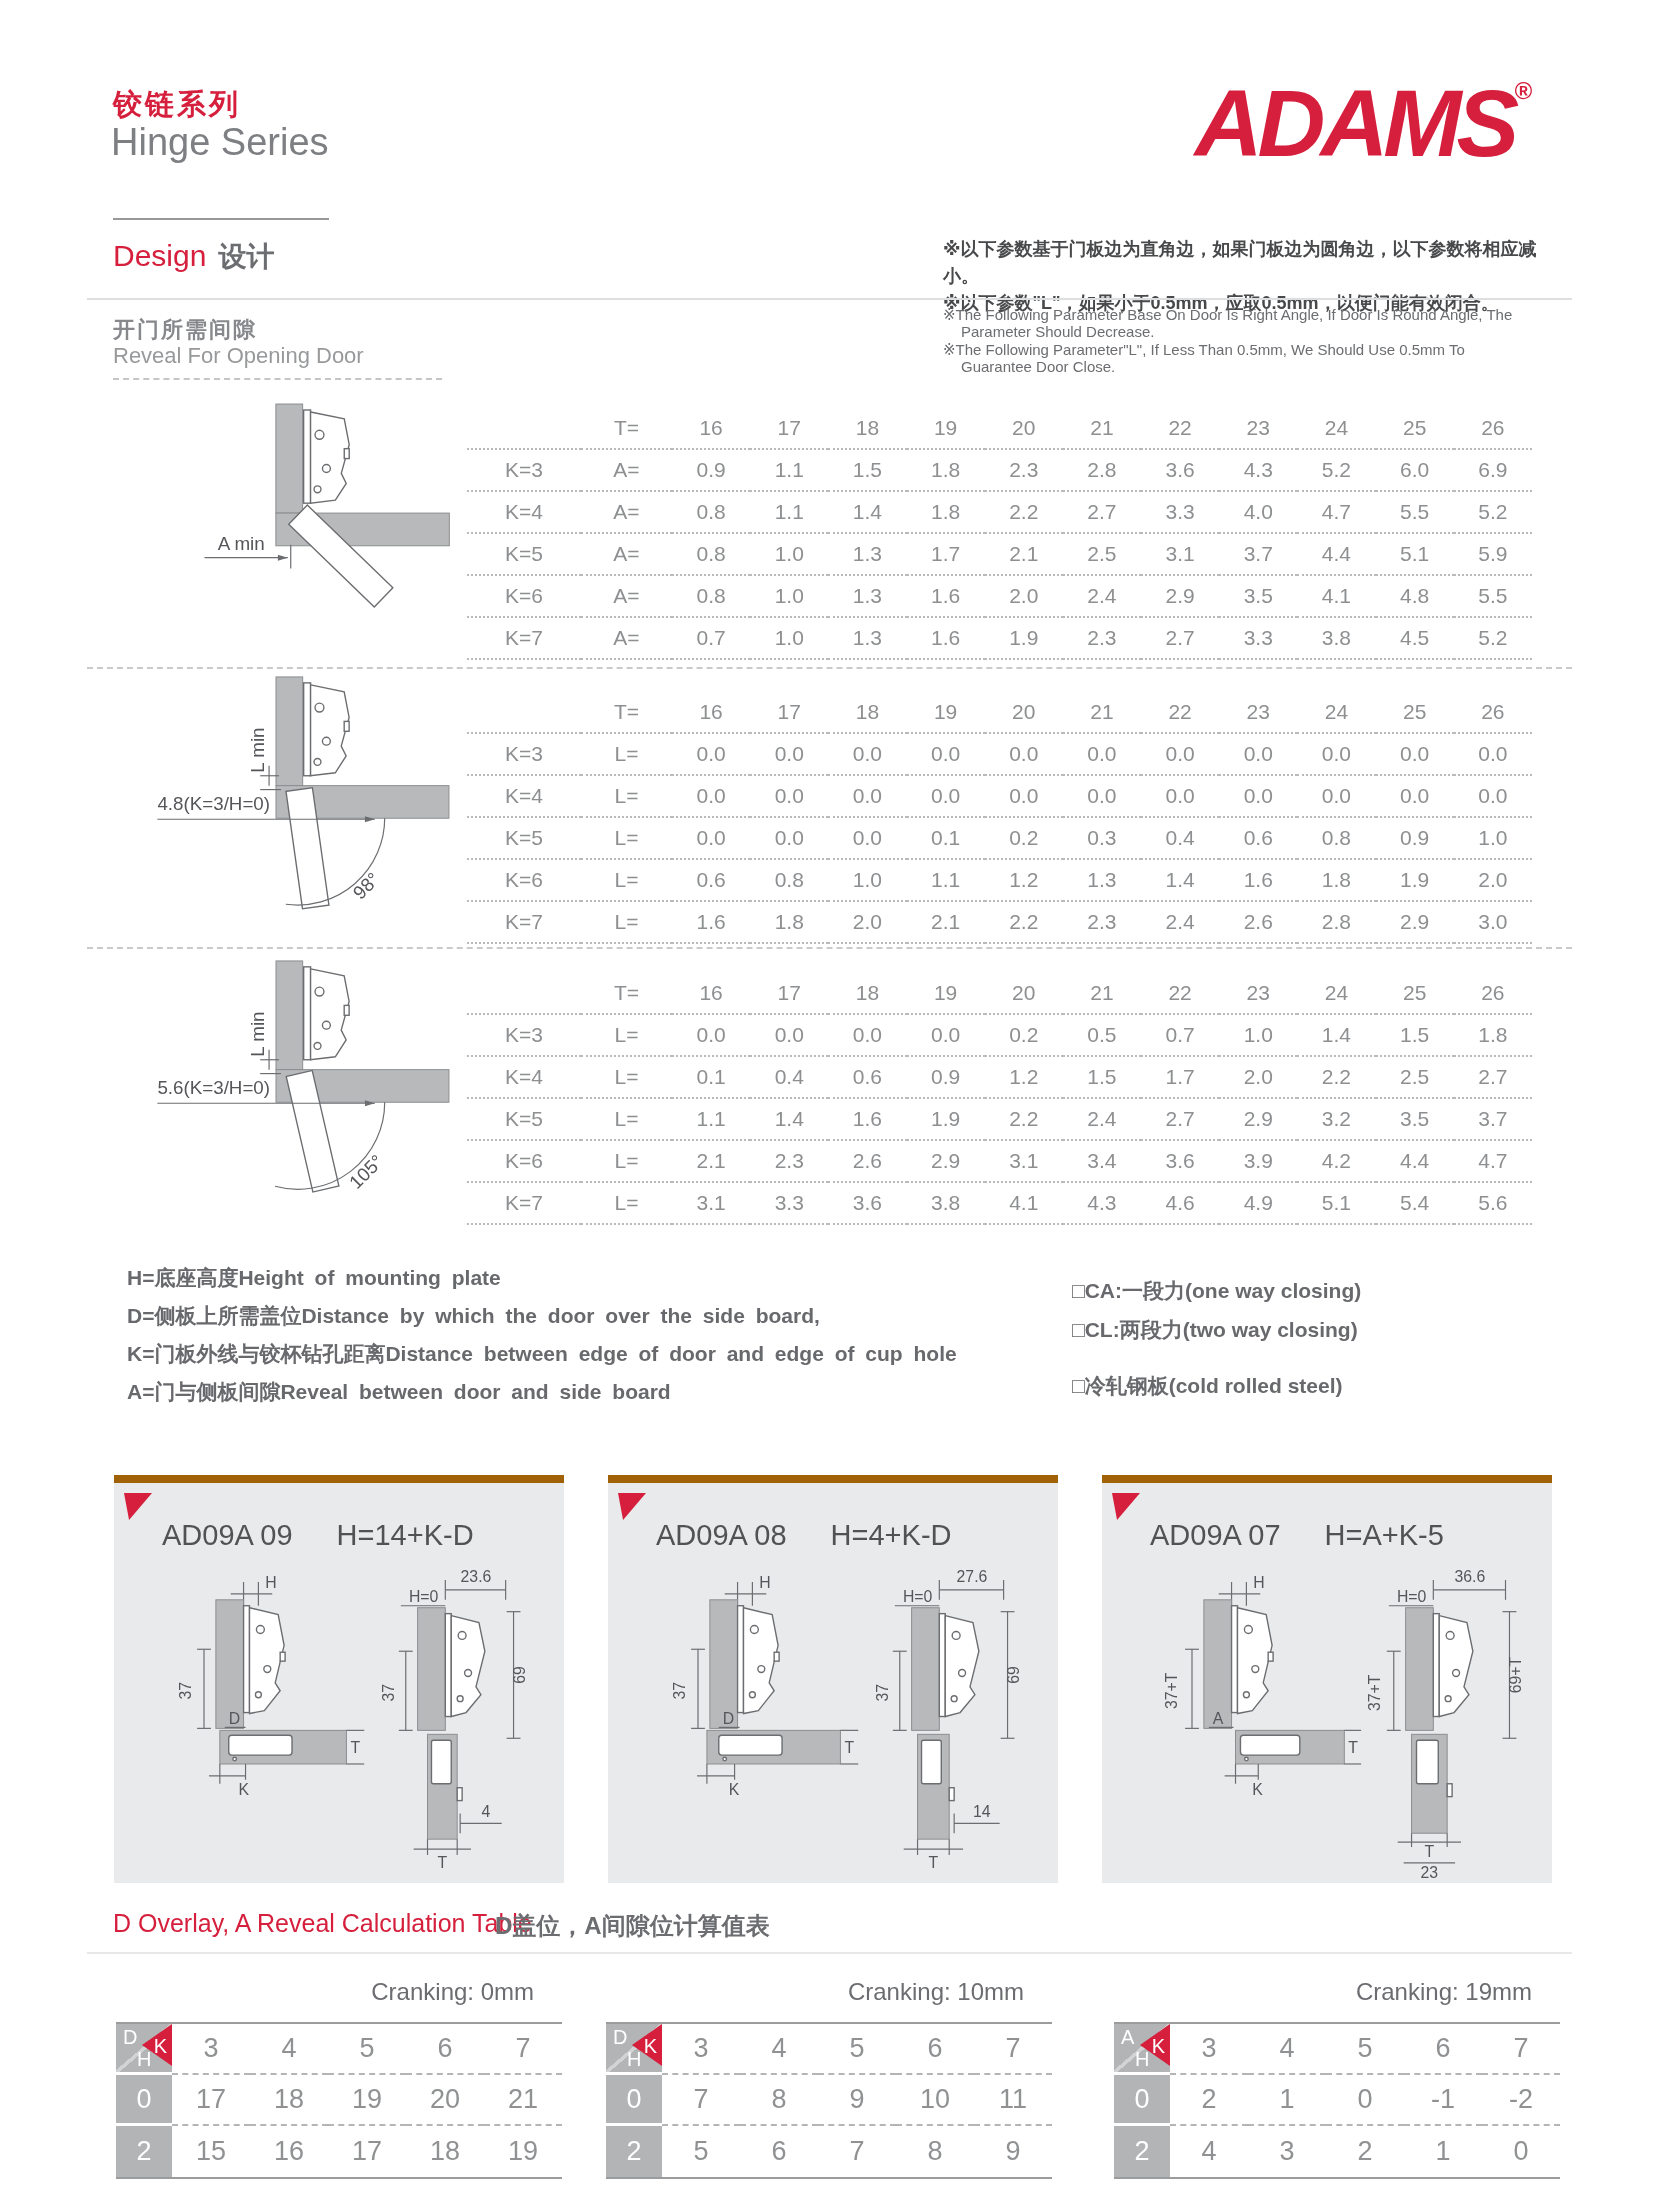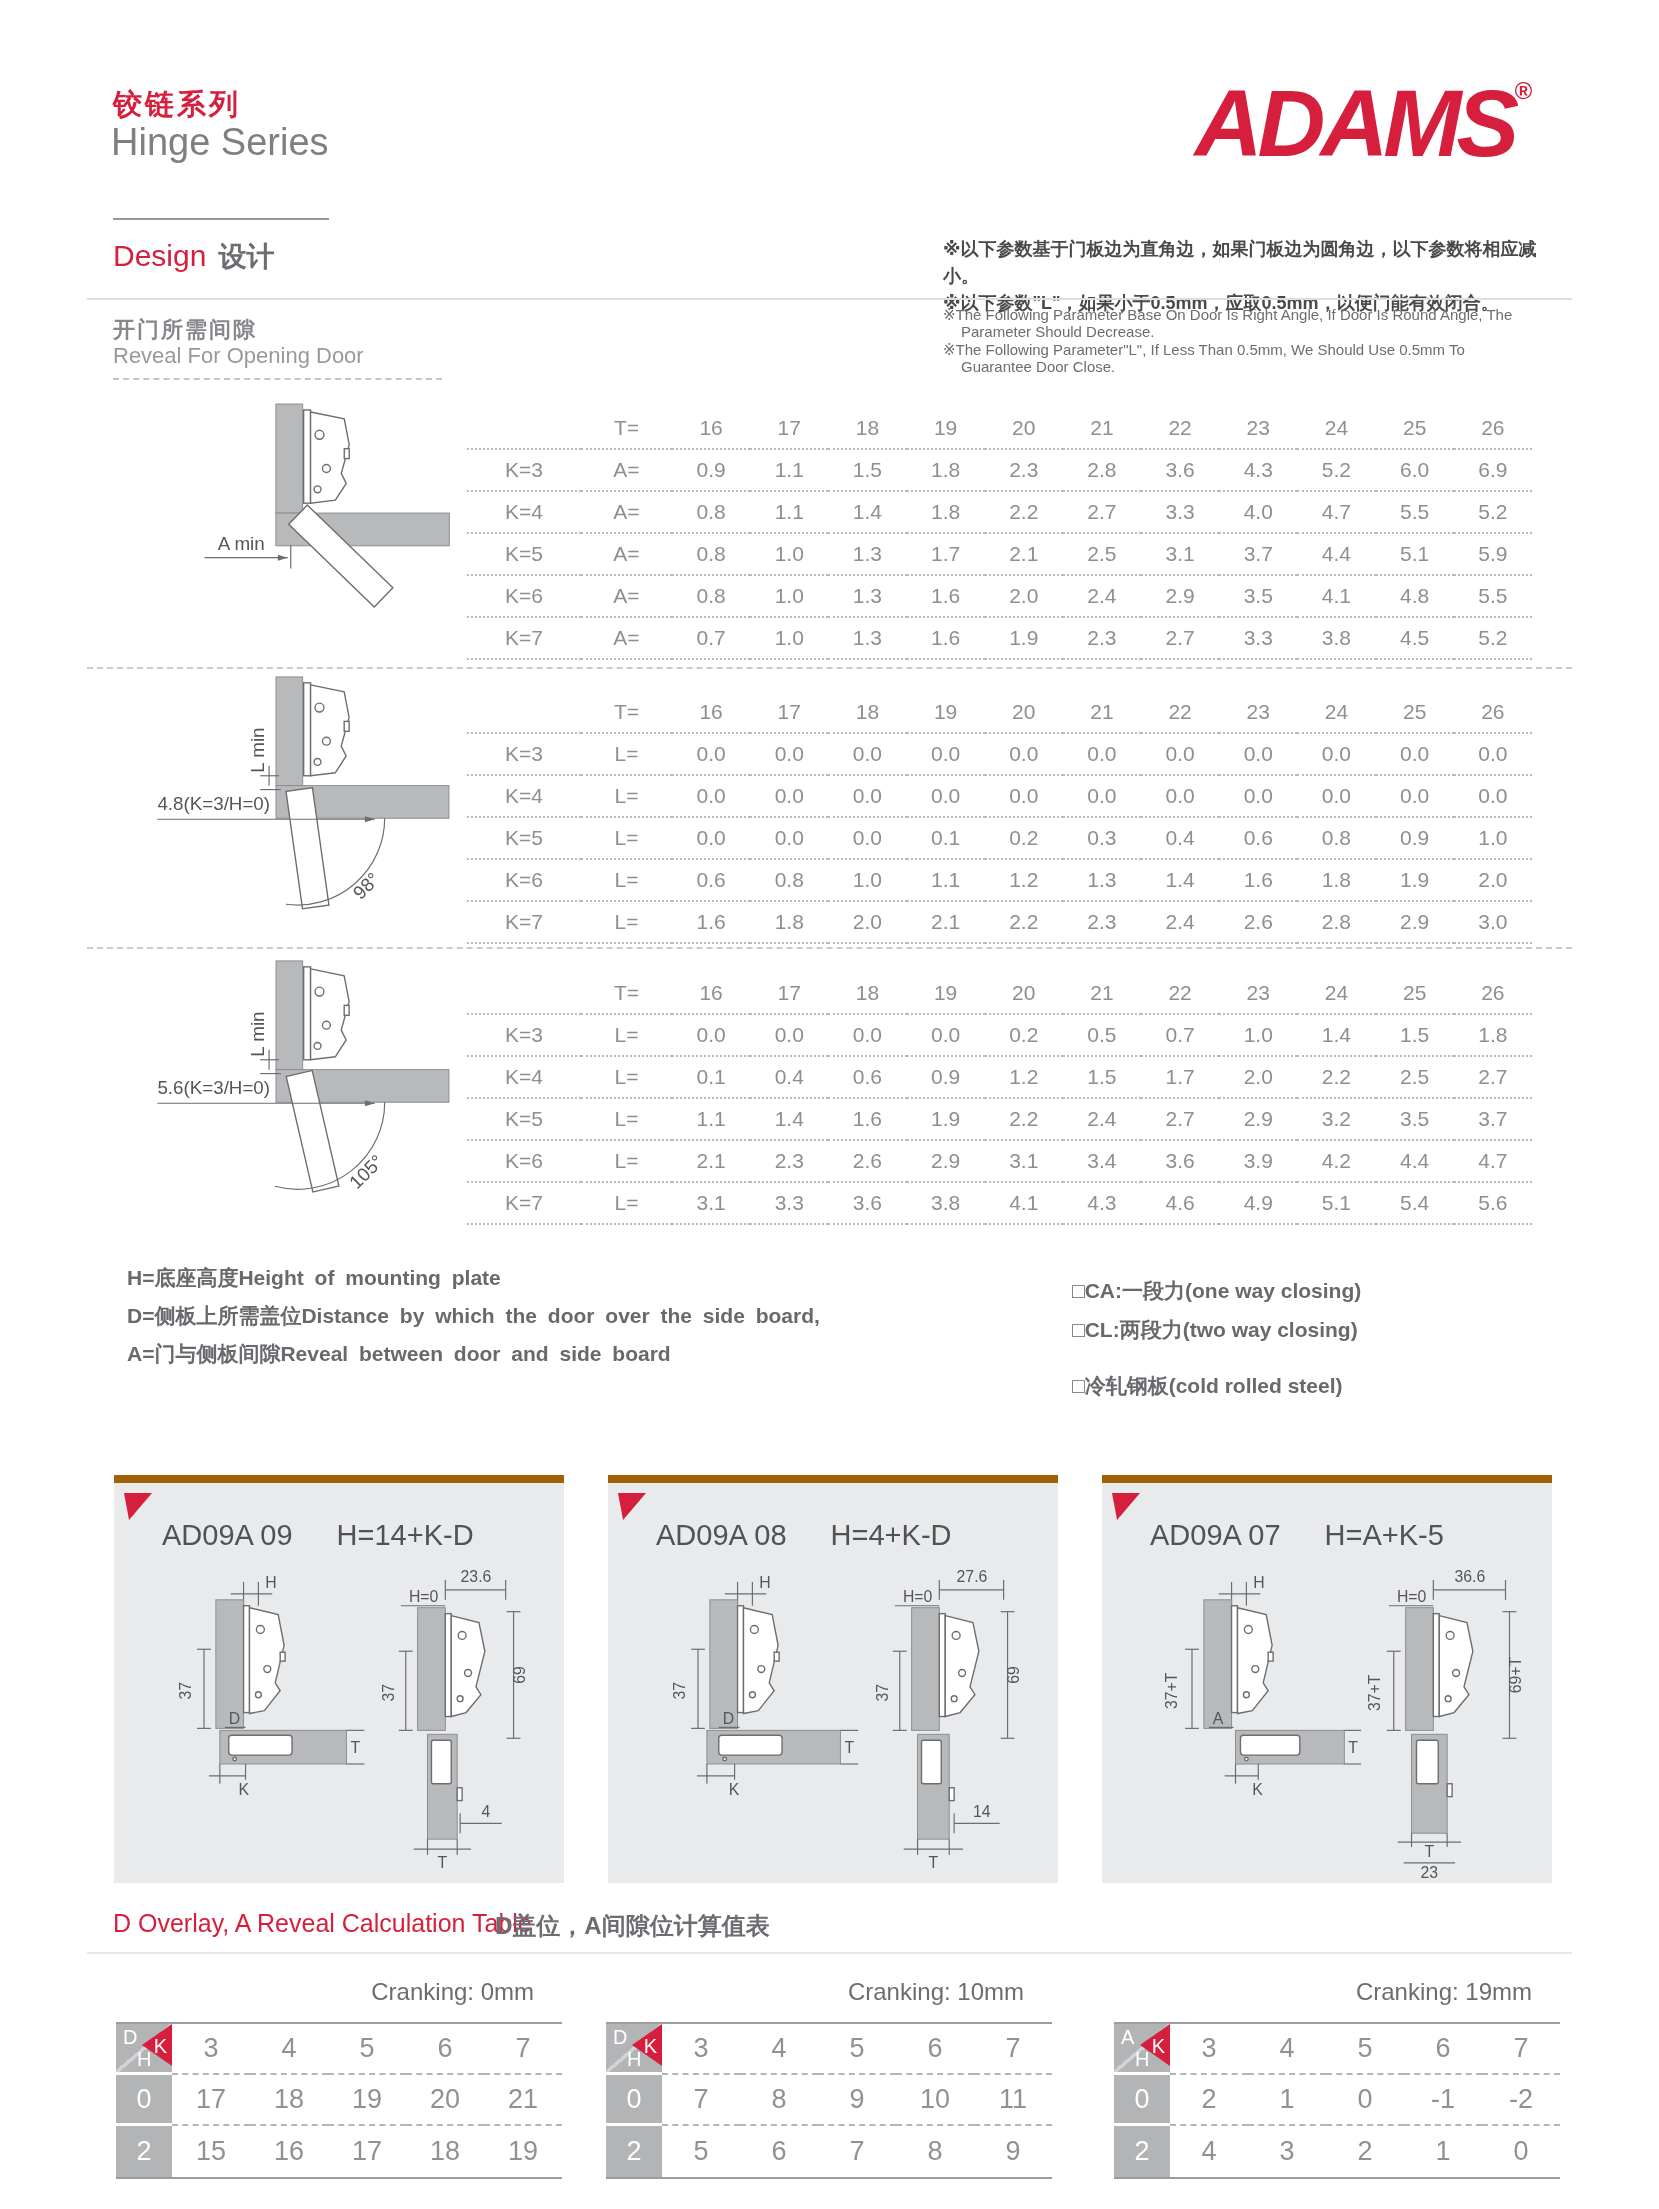--- a/index.html
+++ b/index.html
@@ -457,20 +457,21 @@
           <td>5.1</td>
           <td>5.4</td>
           <td>5.6</td>
         </tr>
       </tbody>
   </table>
 
   <div class="abs leg-left">
     <div>H=底座高度Height of mounting plate</div>
     <div>D=侧板上所需盖位Distance by which the door over the side board,</div>
+    <div>K=门板外线与铰杯钻孔距离Distance between edge of door and edge of cup hole</div>
     <div>A=门与侧板间隙Reveal between door and side board</div>
   </div>
   <div class="abs leg-right">
     <div>□CA:一段力(one way closing)</div>
     <div>□CL:两段力(two way closing)</div>
     <div class="gap">□冷轧钢板(cold rolled steel)</div>
   </div>
 
   <div class="panel" style="left:114px">
     <div class="tri"></div>

